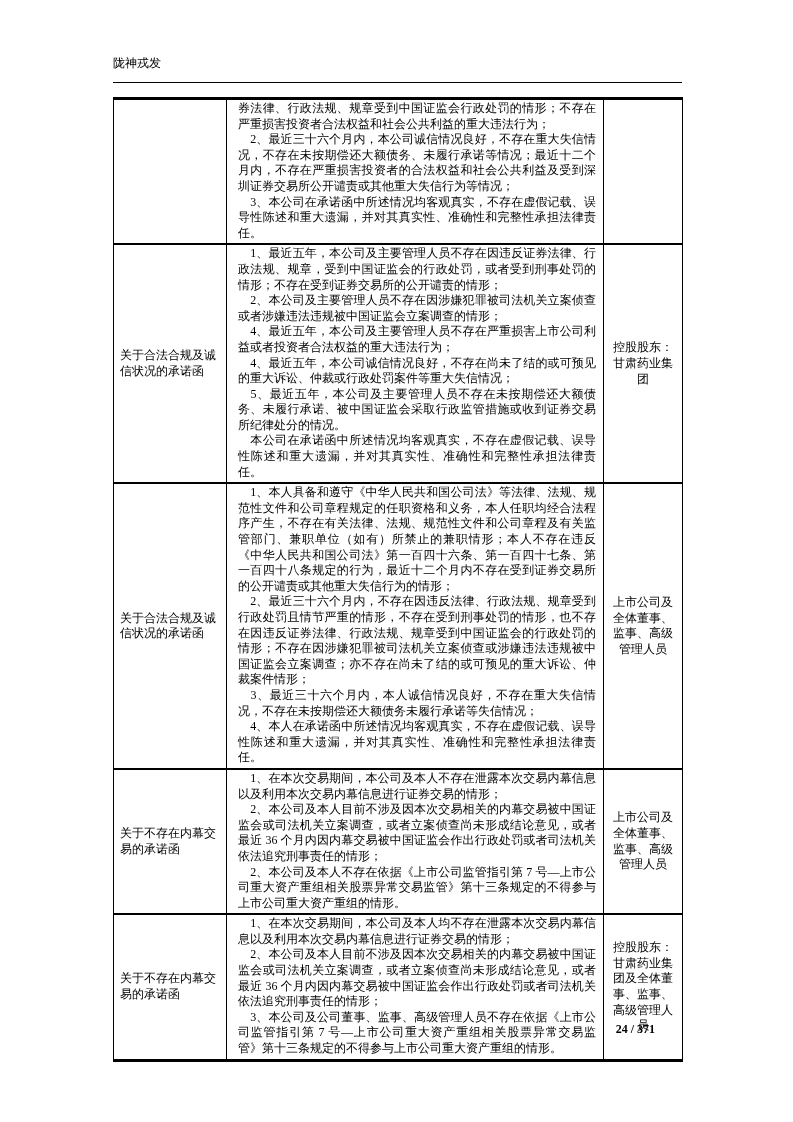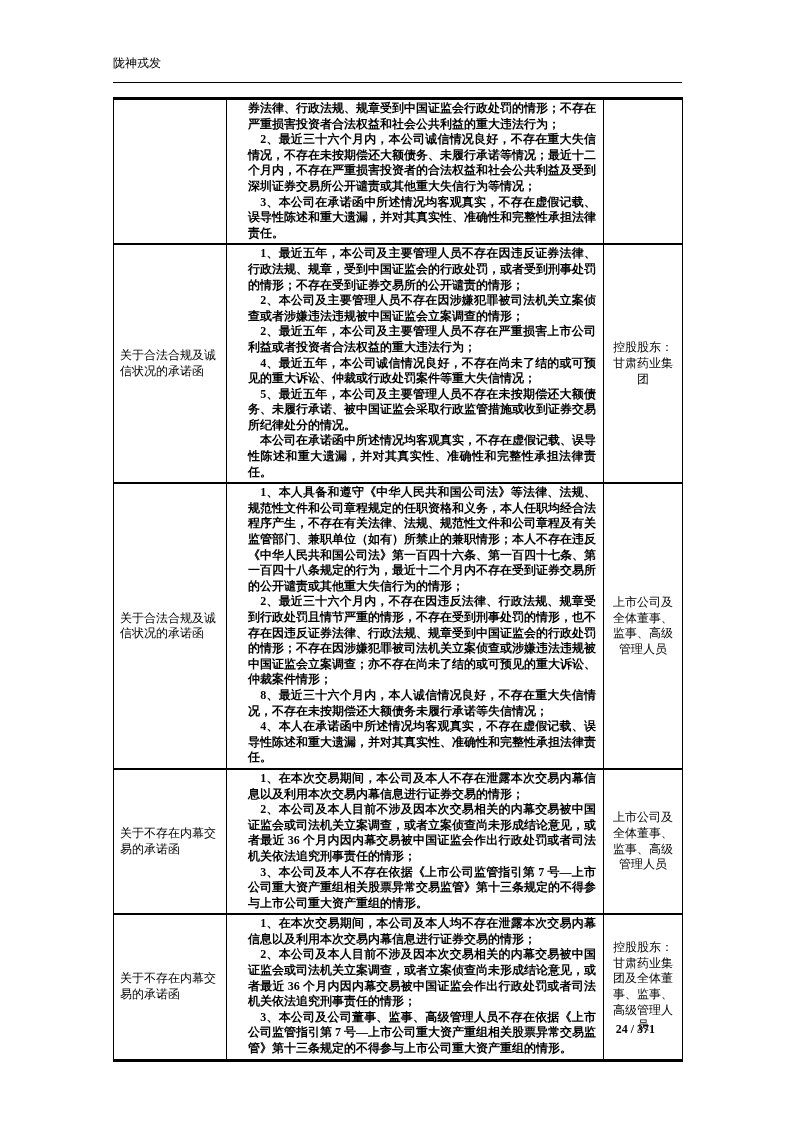--- a/index.html
+++ b/index.html
@@ -53,22 +53,21 @@
     border-left: 1.5px solid #000000;
     vertical-align: middle;
   }
   td.label-cell {
     text-align: left;
     padding: 2px 6px;
     line-height: 15.6px;
   }
   td.content-cell {
     vertical-align: top;
-    padding: 1px 7px 2px 21px;
-    font-weight: bold;
+    padding: 1px 7px 2px 11px;
   }
   td.party-cell {
     text-align: center;
     padding: 2px 6px;
     line-height: 15.6px;
   }
   .para {
     margin: 0;
     text-align: justify;
     line-height: 15.6px;
@@ -108,43 +107,43 @@
             <p class="para">　2、最近三十六个月内，本公司诚信情况良好，不存在重大失信情况，不存在未按期偿还大额债务、未履行承诺等情况；最近十二个月内，不存在严重损害投资者的合法权益和社会公共利益及受到深圳证券交易所公开谴责或其他重大失信行为等情况；</p>
             <p class="para">　3、本公司在承诺函中所述情况均客观真实，不存在虚假记载、误导性陈述和重大遗漏，并对其真实性、准确性和完整性承担法律责任。</p>
           </td>
           <td class="party-cell"></td>
         </tr>
         <tr>
           <td class="label-cell">关于合法合规及诚信状况的承诺函</td>
           <td class="content-cell">
             <p class="para">　1、最近五年，本公司及主要管理人员不存在因违反证券法律、行政法规、规章，受到中国证监会的行政处罚，或者受到刑事处罚的情形；不存在受到证券交易所的公开谴责的情形；</p>
             <p class="para">　2、本公司及主要管理人员不存在因涉嫌犯罪被司法机关立案侦查或者涉嫌违法违规被中国证监会立案调查的情形；</p>
-            <p class="para">　2、最近五年，本公司及主要管理人员不存在严重损害上市公司利益或者投资者合法权益的重大违法行为；</p>
+            <p class="para">　4、最近五年，本公司及主要管理人员不存在严重损害上市公司利益或者投资者合法权益的重大违法行为；</p>
             <p class="para">　4、最近五年，本公司诚信情况良好，不存在尚未了结的或可预见的重大诉讼、仲裁或行政处罚案件等重大失信情况；</p>
             <p class="para">　5、最近五年，本公司及主要管理人员不存在未按期偿还大额债务、未履行承诺、被中国证监会采取行政监管措施或收到证券交易所纪律处分的情况。</p>
             <p class="para">　本公司在承诺函中所述情况均客观真实，不存在虚假记载、误导性陈述和重大遗漏，并对其真实性、准确性和完整性承担法律责任。</p>
           </td>
           <td class="party-cell">控股股东：甘肃药业集团</td>
         </tr>
         <tr>
           <td class="label-cell">关于合法合规及诚信状况的承诺函</td>
           <td class="content-cell">
             <p class="para">　1、本人具备和遵守《中华人民共和国公司法》等法律、法规、规范性文件和公司章程规定的任职资格和义务，本人任职均经合法程序产生，不存在有关法律、法规、规范性文件和公司章程及有关监管部门、兼职单位（如有）所禁止的兼职情形；本人不存在违反《中华人民共和国公司法》第一百四十六条、第一百四十七条、第一百四十八条规定的行为，最近十二个月内不存在受到证券交易所的公开谴责或其他重大失信行为的情形；</p>
             <p class="para">　2、最近三十六个月内，不存在因违反法律、行政法规、规章受到行政处罚且情节严重的情形，不存在受到刑事处罚的情形，也不存在因违反证券法律、行政法规、规章受到中国证监会的行政处罚的情形；不存在因涉嫌犯罪被司法机关立案侦查或涉嫌违法违规被中国证监会立案调查；亦不存在尚未了结的或可预见的重大诉讼、仲裁案件情形；</p>
-            <p class="para">　8、最近三十六个月内，本人诚信情况良好，不存在重大失信情况，不存在未按期偿还大额债务未履行承诺等失信情况；</p>
+            <p class="para">　3、最近三十六个月内，本人诚信情况良好，不存在重大失信情况，不存在未按期偿还大额债务未履行承诺等失信情况；</p>
             <p class="para">　4、本人在承诺函中所述情况均客观真实，不存在虚假记载、误导性陈述和重大遗漏，并对其真实性、准确性和完整性承担法律责任。</p>
           </td>
           <td class="party-cell">上市公司及全体董事、监事、高级管理人员</td>
         </tr>
         <tr>
           <td class="label-cell">关于不存在内幕交易的承诺函</td>
           <td class="content-cell">
             <p class="para">　1、在本次交易期间，本公司及本人不存在泄露本次交易内幕信息以及利用本次交易内幕信息进行证券交易的情形；</p>
             <p class="para">　2、本公司及本人目前不涉及因本次交易相关的内幕交易被中国证监会或司法机关立案调查，或者立案侦查尚未形成结论意见，或者最近 36 个月内因内幕交易被中国证监会作出行政处罚或者司法机关依法追究刑事责任的情形；</p>
-            <p class="para">　3、本公司及本人不存在依据《上市公司监管指引第 7 号—上市公司重大资产重组相关股票异常交易监管》第十三条规定的不得参与上市公司重大资产重组的情形。</p>
+            <p class="para">　2、本公司及本人不存在依据《上市公司监管指引第 7 号—上市公司重大资产重组相关股票异常交易监管》第十三条规定的不得参与上市公司重大资产重组的情形。</p>
           </td>
           <td class="party-cell">上市公司及全体董事、监事、高级管理人员</td>
         </tr>
         <tr>
           <td class="label-cell">关于不存在内幕交易的承诺函</td>
           <td class="content-cell">
             <p class="para">　1、在本次交易期间，本公司及本人均不存在泄露本次交易内幕信息以及利用本次交易内幕信息进行证券交易的情形；</p>
             <p class="para">　2、本公司及本人目前不涉及因本次交易相关的内幕交易被中国证监会或司法机关立案调查，或者立案侦查尚未形成结论意见，或者最近 36 个月内因内幕交易被中国证监会作出行政处罚或者司法机关依法追究刑事责任的情形；</p>
             <p class="para">　3、本公司及公司董事、监事、高级管理人员不存在依据《上市公司监管指引第 7 号—上市公司重大资产重组相关股票异常交易监管》第十三条规定的不得参与上市公司重大资产重组的情形。</p>
           </td>

